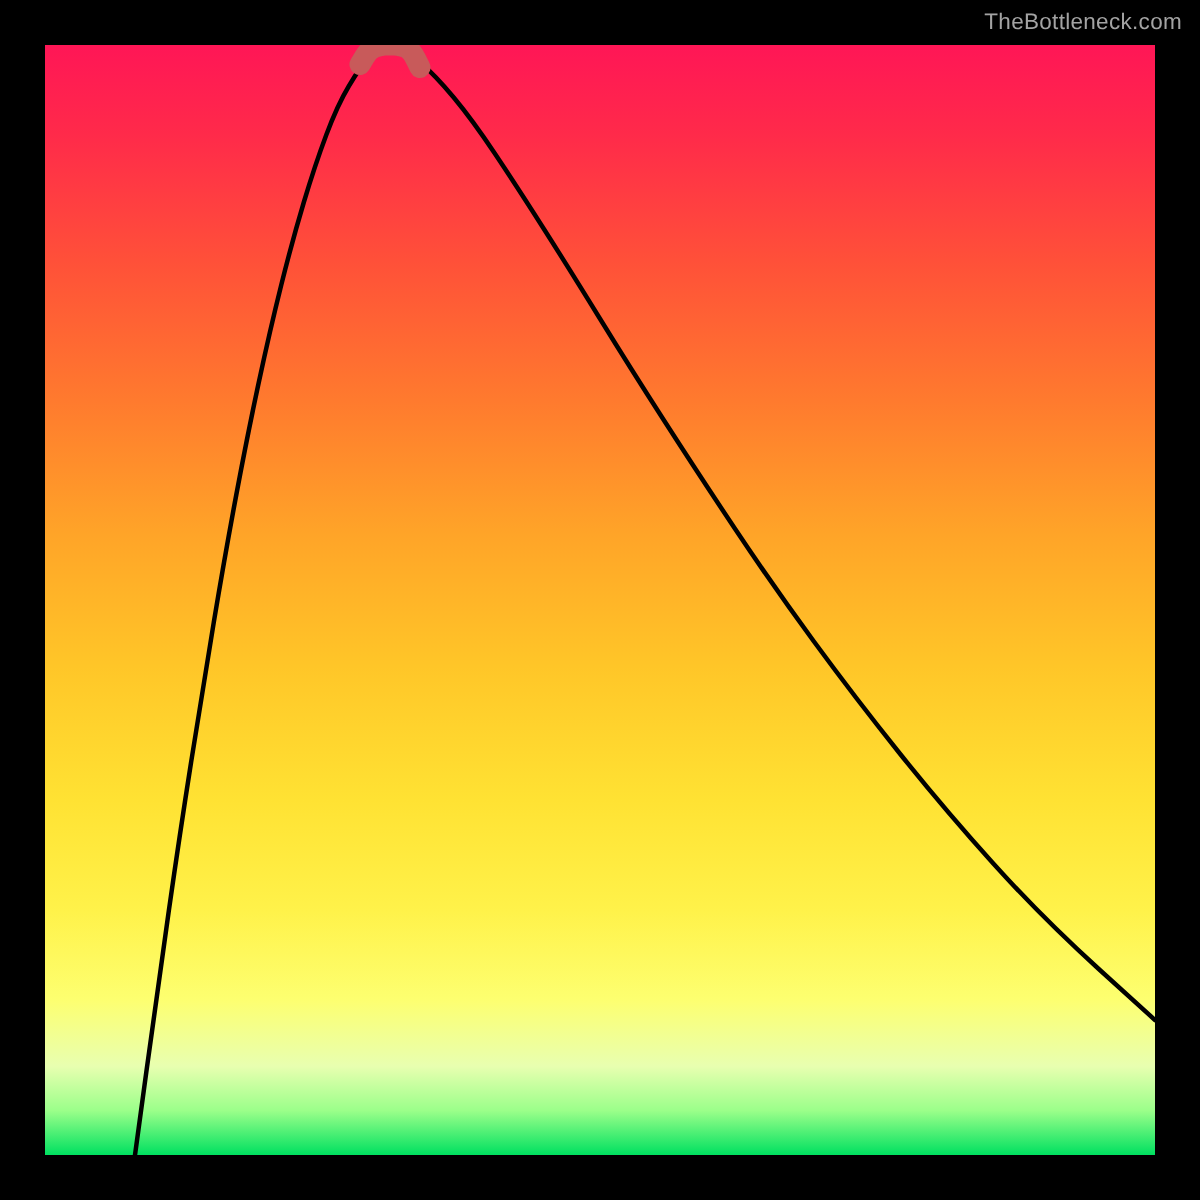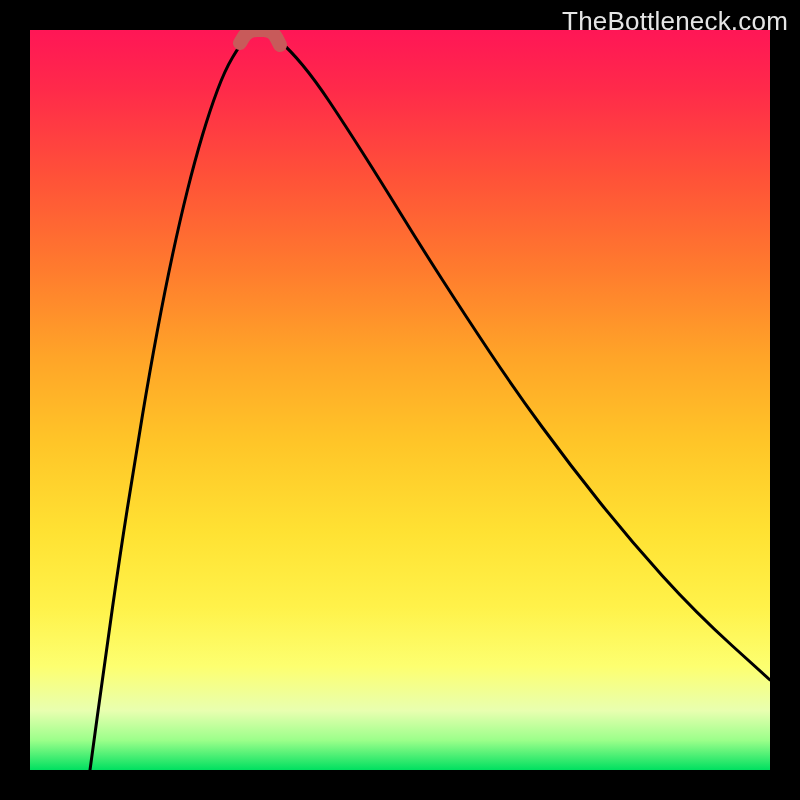--- a/index.html
+++ b/index.html
@@ -29,22 +29,22 @@
       #fdff70 86%,
       #e8ffb0 92%,
       #9bff8a 96%,
       #00e060 100%
     );
   }
   .watermark {
     position: absolute;
     top: 6px;
     right: 12px;
-    color: #e5e5e5;
-    font-size: 26px;
+    color: #a3a3a3;
+    font-size: 15px;
     letter-spacing: 0.2px;
     font-weight: 400;
     user-select: none;
   }
   svg.overlay {
     position: absolute;
     left: 0;
     top: 0;
     width: 740px;
     height: 740px;

